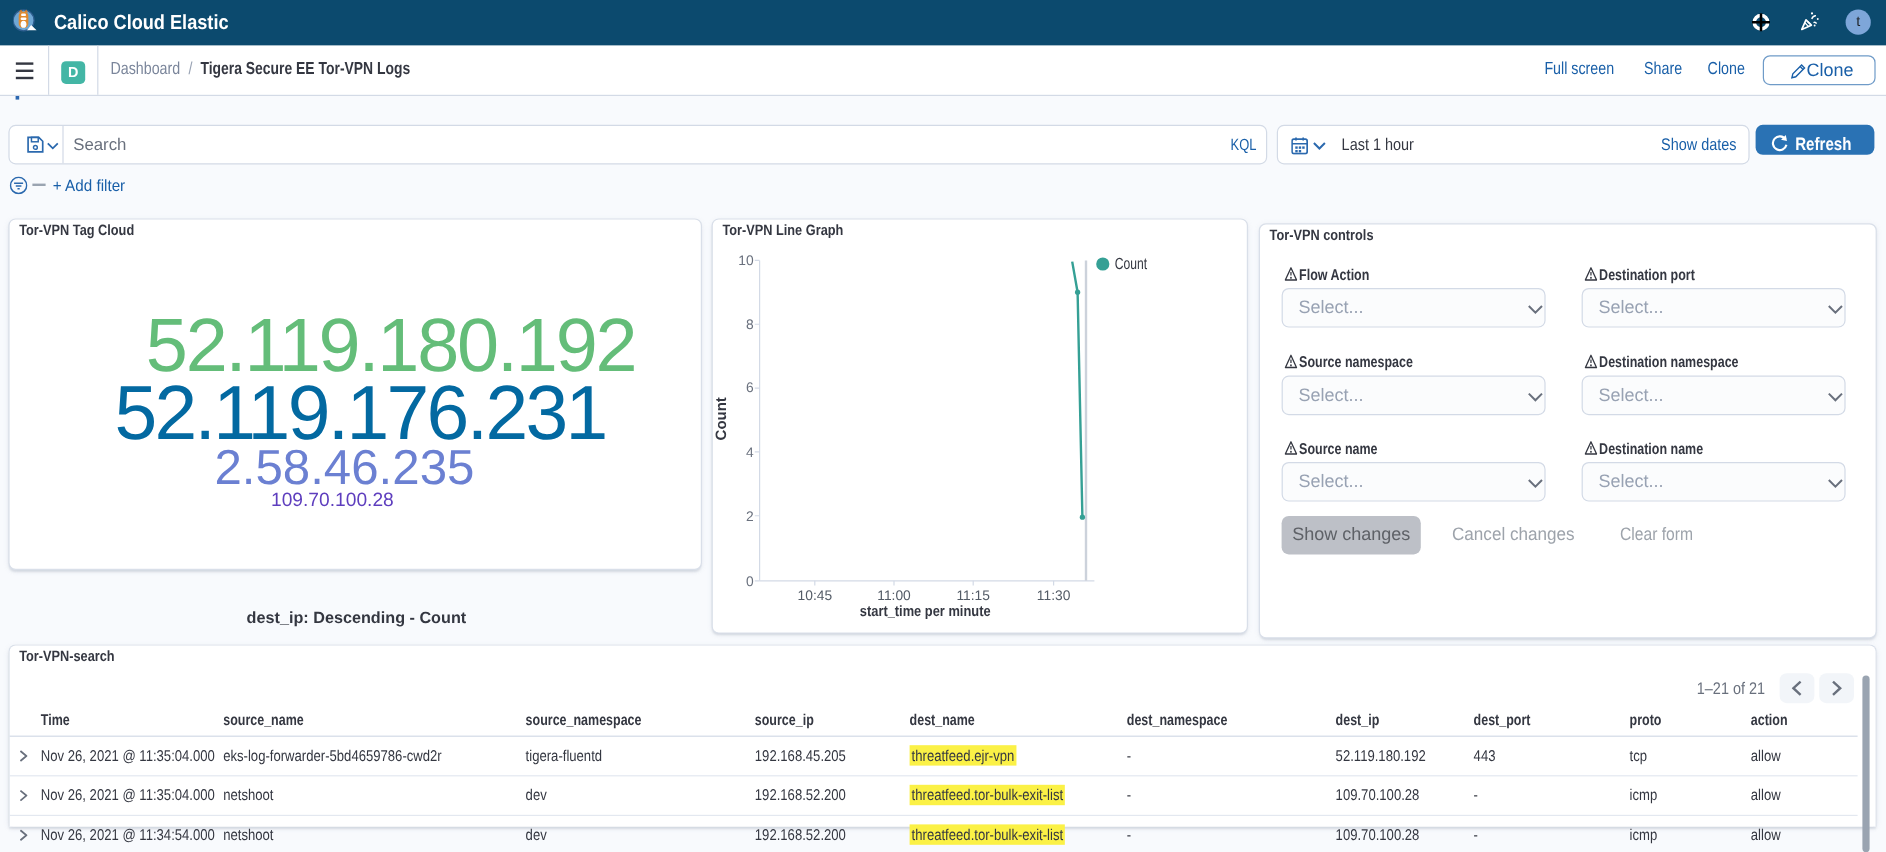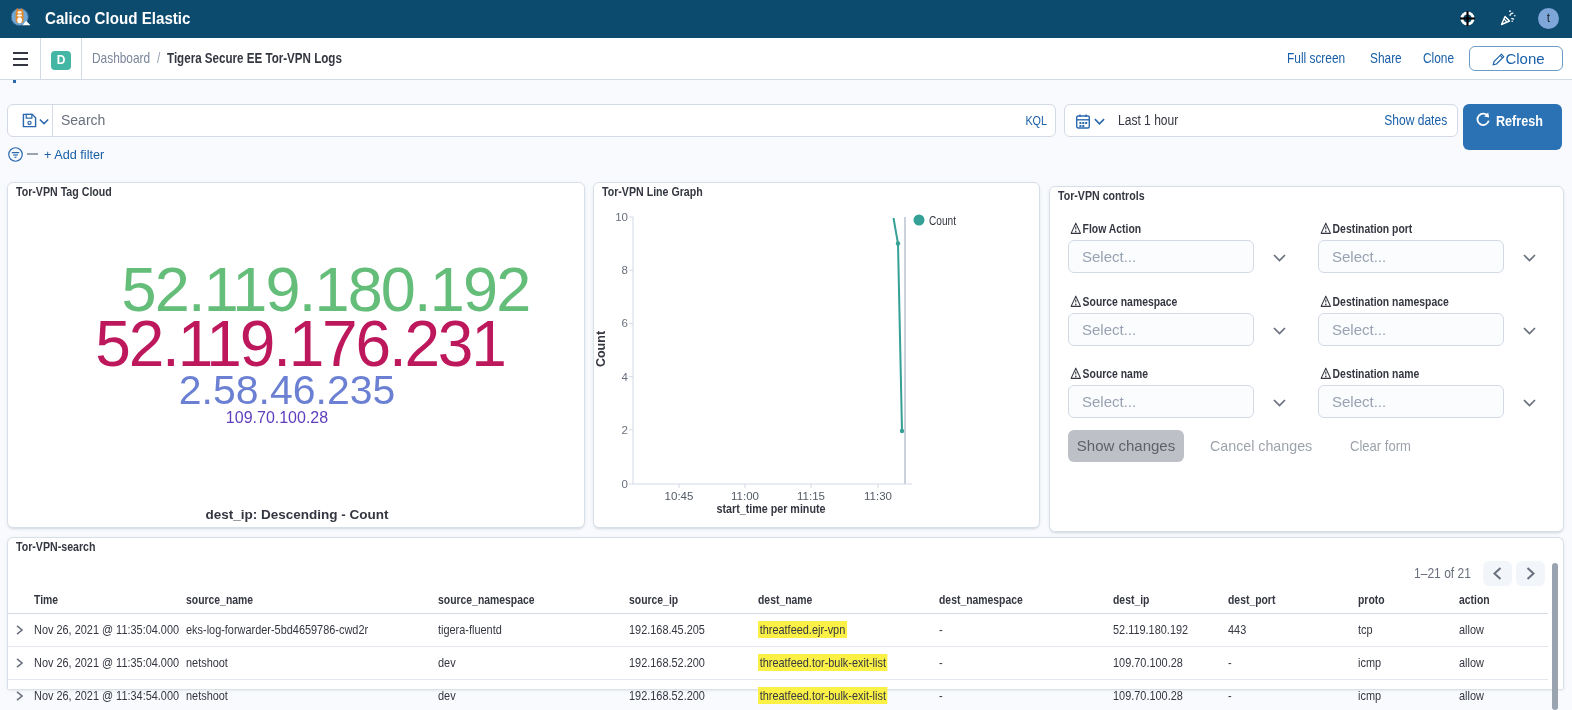--- a/index.html
+++ b/index.html
@@ -27,44 +27,44 @@
 
 #qbar { position:absolute; left:7px; top:104px; width:1049px; height:33px; background:#fff;
   border:1px solid #d3dae6; border-radius:6px; }
 #qbar .seg { position:absolute; left:0; top:0; width:45px; height:31px; border-right:1px solid #d3dae6; }
 #qbar .ph { position:absolute; left:53px; top:0; line-height:31px; font-size:14px; color:#69707d; }
 #qbar .kql { position:absolute; right:8px; top:0; line-height:31px; font-size:13.5px; color:#195fa8; transform:scaleX(0.8); transform-origin:100% 50%; }
 #dbar { position:absolute; left:1064px; top:104px; width:394px; height:33px; background:#fff;
   border:1px solid #d3dae6; border-radius:6px; }
 #dbar .txt { position:absolute; left:53px; top:0; line-height:31px; font-size:14px; color:#343741; transform:scaleX(0.86); transform-origin:0 50%; }
 #dbar .sd { position:absolute; right:10px; top:0; line-height:31px; font-size:14px; color:#195fa8; transform:scaleX(0.86); transform-origin:100% 50%; }
-#refresh { position:absolute; left:1463px; top:104px; width:99px; height:46px; background:#2a72b4;
+#refresh { position:absolute; left:1463px; top:104px; width:99px; height:25px; background:#2a72b4;
   border-radius:6px; color:#fff; }
 #refresh span { position:absolute; left:33px; top:0; line-height:33px; font-size:15px; font-weight:700; transform:scaleX(0.84); transform-origin:0 50%; }
 #filterrow { position:absolute; left:0; top:146px; width:100%; height:18px; }
 #addfilter { position:absolute; left:44px; top:1px; line-height:16px; font-size:13.5px; color:#195fa8; font-weight:400; transform:scaleX(0.94); transform-origin:0 50%; }
 
 .panel { position:absolute; background:#fff; border:1px solid #d9dfe9; border-radius:6px;
   box-shadow:0 2px 2px -1px rgba(152,162,179,.3), 0 1px 5px -2px rgba(152,162,179,.3); }
-#p1 { left:7px;  top:182px; width:578px; height:346px; }
+#p1 { left:7px;  top:182px; width:578px; height:293px; }
 #p2 { left:593px; top:182px; width:447px; height:346px; }
 #p3 { left:1049px; top:186px; width:515px; height:346px; }
 #p4 { left:7px;  top:537px; width:1557px; height:152px; border-bottom:none; border-radius:6px 6px 0 0; }
 .ptitle { position:absolute; left:8px; top:2px; font-size:12.5px; font-weight:700; color:#343741; transform:scaleX(0.85); transform-origin:0 50%; white-space:nowrap; }
 
 .tag { position:absolute; white-space:nowrap; transform:translate(-50%,-50%); line-height:1; }
 #tg1 { left:317.5px; top:105.5px; font-size:63px; letter-spacing:-1.8px; color:#64bd79; }
-#tg2 { left:292px; top:161px; font-size:64px; letter-spacing:-2.2px; color:#be185d; }
+#tg2 { left:292px; top:161px; font-size:64px; letter-spacing:-2.2px; color:#0369a1; }
 #tg3 { left:279px; top:207px; font-size:41px; letter-spacing:0px; color:#6b80d2; }
 #tg4 { left:269px; top:235px; font-size:16px; letter-spacing:0px; color:#5e3ebe; }
 #tclabel { position:absolute; left:289px; top:324px; transform:translate(-50%,0); font-size:13.5px;
   font-weight:700; color:#343741; white-space:nowrap; }
 
 .ctl-label { position:absolute; font-size:13px; font-weight:700; color:#343741; height:16px; line-height:16px; transform:scaleX(0.8); transform-origin:0 50%; white-space:nowrap; }
-.sel { position:absolute; width:186px; height:33px; background:#fbfcfd; border:1px solid #d3dae6;
+.sel { position:absolute; width:220px; height:33px; background:#fbfcfd; border:1px solid #d3dae6;
   border-radius:6px; }
 .sel span { position:absolute; left:13px; top:0; line-height:31px; font-size:15px; color:#98a2b3; }
 #applybtn { position:absolute; left:18px; top:243px; width:116px; height:32px; background:#bdc0c7;
   border-radius:6px; text-align:center; line-height:32px; font-size:15px; color:#5e6167; }
 .greybtn { position:absolute; top:243px; height:32px; line-height:32px; font-size:15px; color:#9da3ab; }
 
 .th { position:absolute; top:589px; font-size:13px; font-weight:700; color:#343741; height:22px; line-height:22px; transform:scaleX(0.8); transform-origin:0 50%; white-space:nowrap; }
 .td { position:absolute; font-size:13px; color:#343741; height:33px; line-height:33px; white-space:nowrap; transform:scaleX(0.84); transform-origin:0 50%; }
 .rowline { position:absolute; left:8px; width:1540px; height:1px; background:#e3e8f0; }
 .hl { background:#fbf146; padding:1px 2px; }

